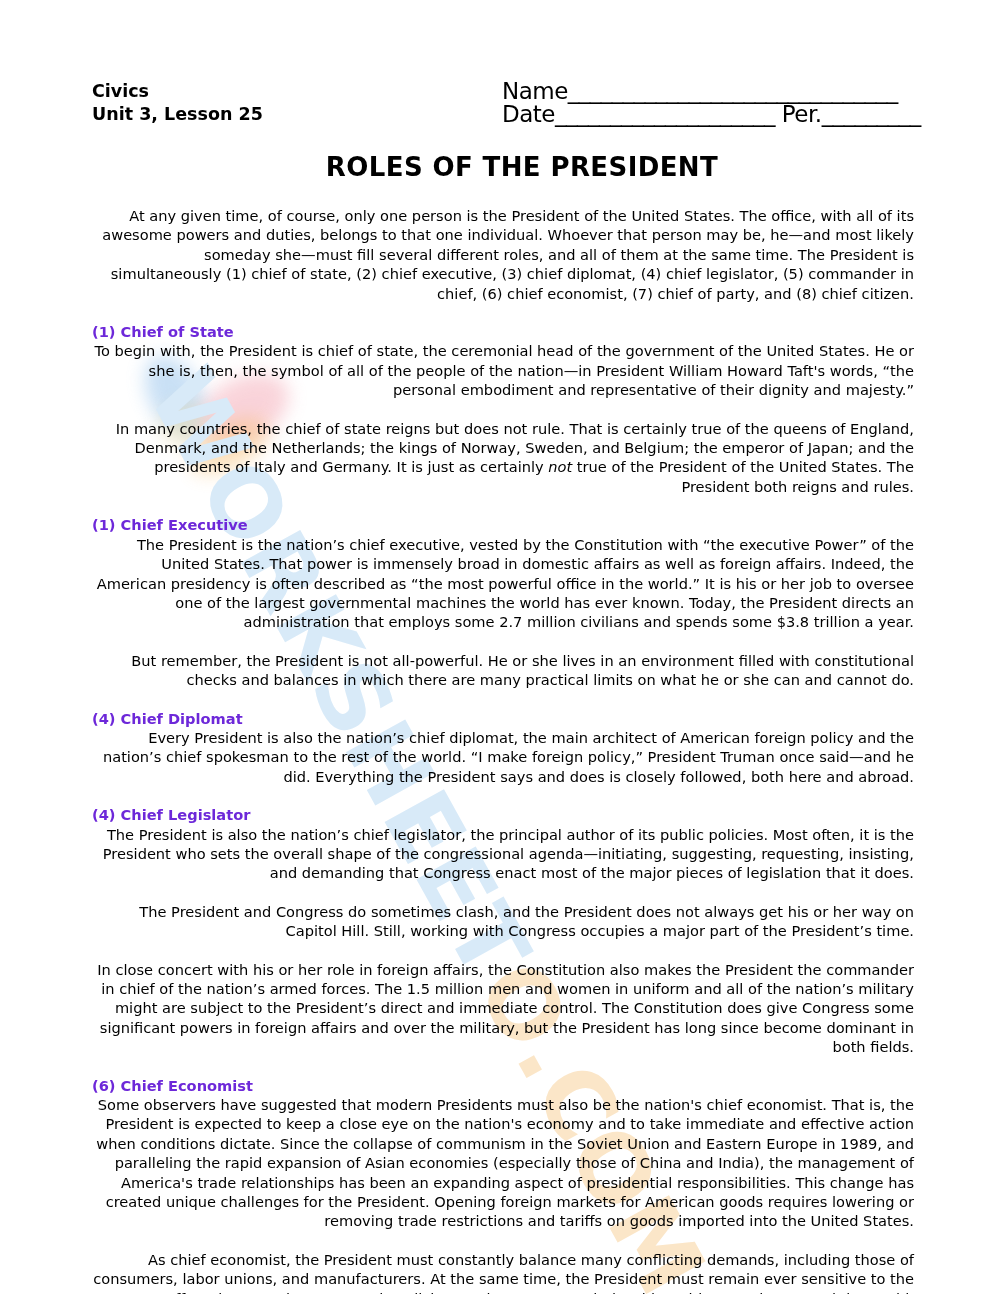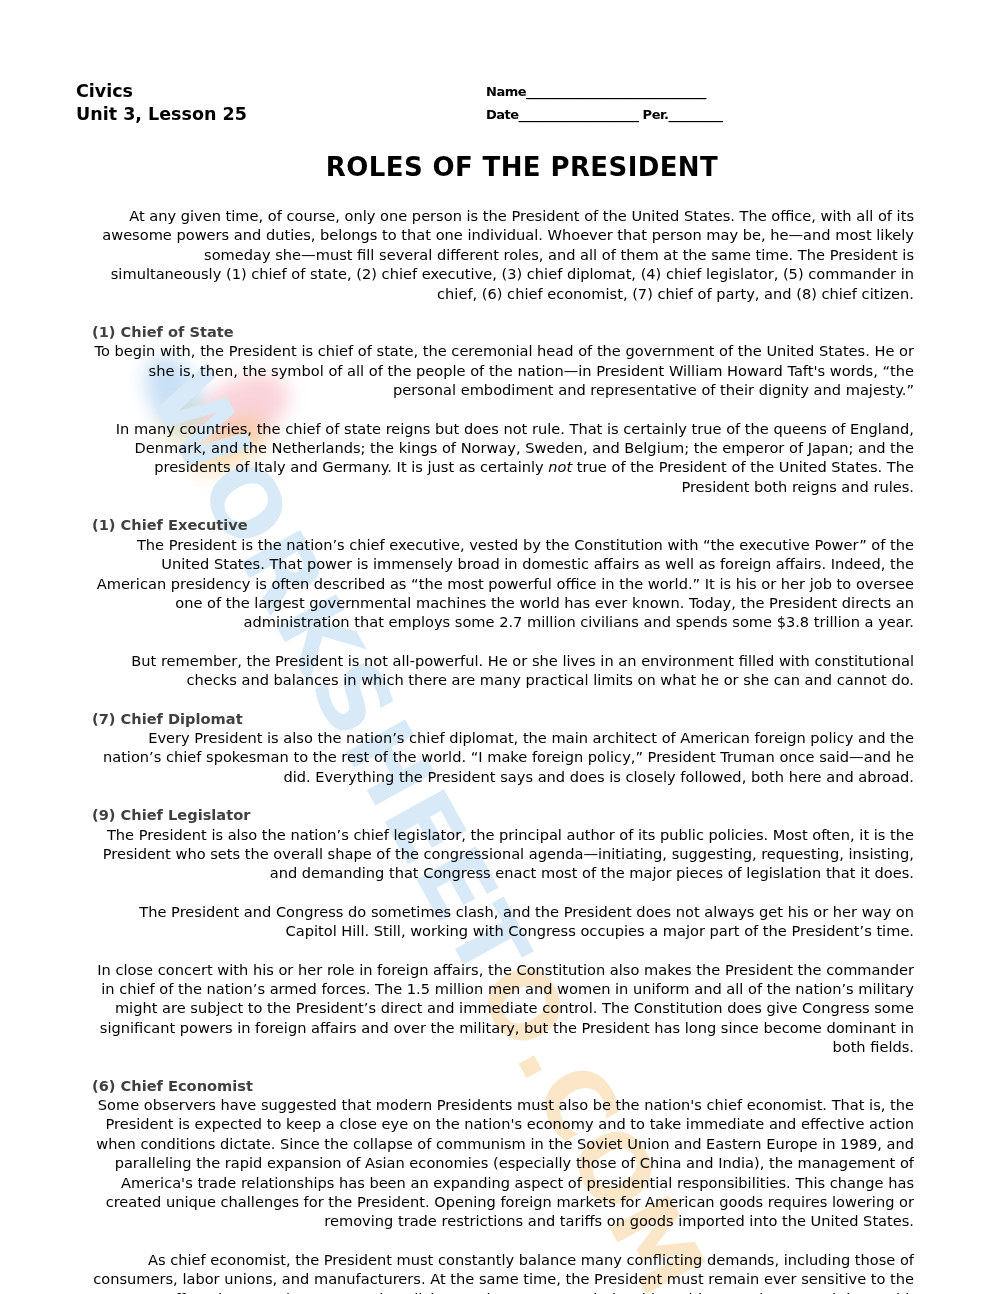--- a/index.html
+++ b/index.html
@@ -78,36 +78,36 @@
   
   #page {
     position: relative;
     z-index: 2;
     padding: 0;
   }
 
   
   #doc-header {
     position: absolute;
-    left: 76px;
+    left: 92px;
     top: 80px;
     width: 820px;
     display: flex;
     justify-content: flex-end;
   }
   #header-left {
     width: 410px;
     font-weight: 700;
     font-size: 17.5px;
     line-height: 23px;
   }
   #header-right {
     width: 410px;
-    font-weight: 700;
-    font-size: 13px;
+    font-weight: 400;
+    font-size: 23px;
     line-height: 23px;
     white-space: nowrap;
   }
   .rule { letter-spacing: -0.5px; }
 
   
   #doc-title {
     position: absolute;
     left: 0;
     top: 152px;
@@ -131,21 +131,21 @@
   .para {
     margin: 0 0 19px 0;
     text-align: right;
   }
   .para:last-child { margin-bottom: 0; }
   .section-heading {
     margin: 0 0 0 0;
     font-weight: 700;
     font-size: 14.6px;
     line-height: 19.4px;
-    color: #404040;
+    color: #6d28d9;
   }
   .section-heading + .para { margin-top: 0; }
   .italic { font-style: italic; }
 </style>
 </head>
 <body>
 
 <div id="watermark-layer">
   <div class="wm-logo blue"></div>
   <div class="wm-logo pink"></div>
@@ -176,24 +176,24 @@
     <p class="para">At any given time, of course, only one person is the President of the United States. The office, with all of its awesome powers and duties, belongs to that one individual. Whoever that person may be, he—and most likely someday she—must fill several different roles, and all of them at the same time. The President is simultaneously (1) chief of state, (2) chief executive, (3) chief diplomat, (4) chief legislator, (5) commander in chief, (6) chief economist, (7) chief of party, and (8) chief citizen.</p>
 
     <div class="section-heading">(1) Chief of State</div>
     <p class="para">To begin with, the President is chief of state, the ceremonial head of the government of the United States. He or she is, then, the symbol of all of the people of the nation—in President William Howard Taft's words, “the personal embodiment and representative of their dignity and majesty.”</p>
     <p class="para"><span>In many countries, the chief of state reigns but does not rule. That is certainly true of the queens of England, Denmark, and the Netherlands; the kings of Norway, Sweden, and Belgium; the emperor of Japan; and the presidents of Italy and Germany. It is just as certainly </span><span class="italic">not</span><span> true of the President of the United States. The President both reigns and rules.</span></p>
 
     <div class="section-heading">(1) Chief Executive</div>
     <p class="para">The President is the nation’s chief executive, vested by the Constitution with “the executive Power” of the United States. That power is immensely broad in domestic affairs as well as foreign affairs. Indeed, the American presidency is often described as “the most powerful office in the world.” It is his or her job to oversee one of the largest governmental machines the world has ever known. Today, the President directs an administration that employs some 2.7 million civilians and spends some $3.8 trillion a year.</p>
     <p class="para">But remember, the President is not all-powerful. He or she lives in an environment filled with constitutional checks and balances in which there are many practical limits on what he or she can and cannot do.</p>
 
-    <div class="section-heading">(7) Chief Diplomat</div>
+    <div class="section-heading">(4) Chief Diplomat</div>
     <p class="para">Every President is also the nation’s chief diplomat, the main architect of American foreign policy and the nation’s chief spokesman to the rest of the world. “I make foreign policy,” President Truman once said—and he did. Everything the President says and does is closely followed, both here and abroad.</p>
 
-    <div class="section-heading">(9) Chief Legislator</div>
+    <div class="section-heading">(4) Chief Legislator</div>
     <p class="para">The President is also the nation’s chief legislator, the principal author of its public policies. Most often, it is the President who sets the overall shape of the congressional agenda—initiating, suggesting, requesting, insisting, and demanding that Congress enact most of the major pieces of legislation that it does.</p>
     <p class="para">The President and Congress do sometimes clash, and the President does not always get his or her way on Capitol Hill. Still, working with Congress occupies a major part of the President’s time.</p>
 
     <p class="para">In close concert with his or her role in foreign affairs, the Constitution also makes the President the commander in chief of the nation’s armed forces. The 1.5 million men and women in uniform and all of the nation’s military might are subject to the President’s direct and immediate control. The Constitution does give Congress some significant powers in foreign affairs and over the military, but the President has long since become dominant in both fields.</p>
 
     <div class="section-heading">(6) Chief Economist</div>
     <p class="para">Some observers have suggested that modern Presidents must also be the nation's chief economist. That is, the President is expected to keep a close eye on the nation's economy and to take immediate and effective action when conditions dictate. Since the collapse of communism in the Soviet Union and Eastern Europe in 1989, and paralleling the rapid expansion of Asian economies (especially those of China and India), the management of America's trade relationships has been an expanding aspect of presidential responsibilities. This change has created unique challenges for the President. Opening foreign markets for American goods requires lowering or removing trade restrictions and tariffs on goods imported into the United States.</p>
     <p class="para">As chief economist, the President must constantly balance many conflicting demands, including those of consumers, labor unions, and manufacturers. At the same time, the President must remain ever sensitive to the effect that American economic policies can have on our relationships with countries around the world.</p>
 
   </div>

